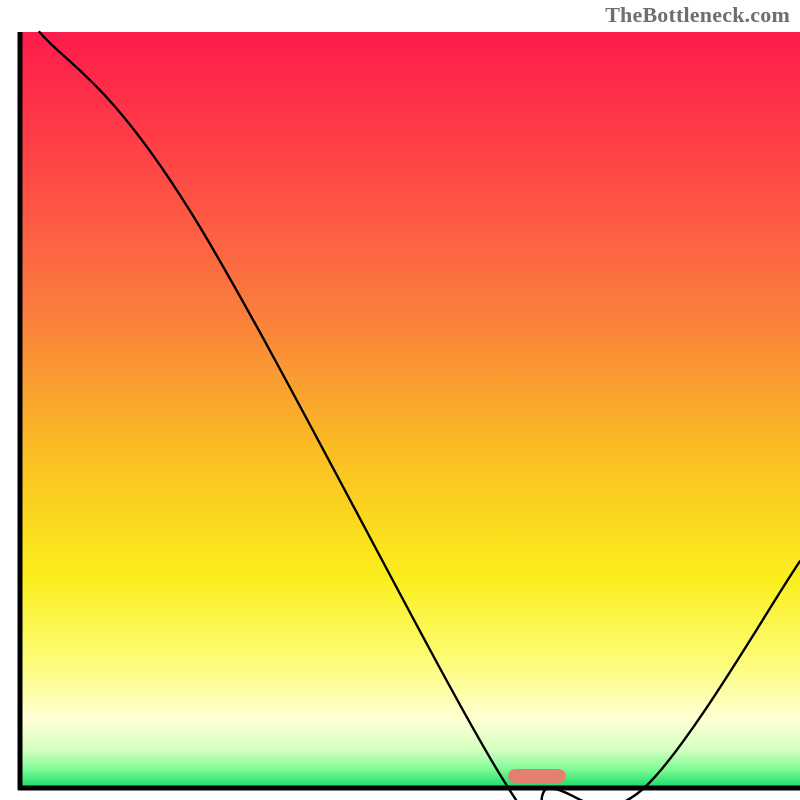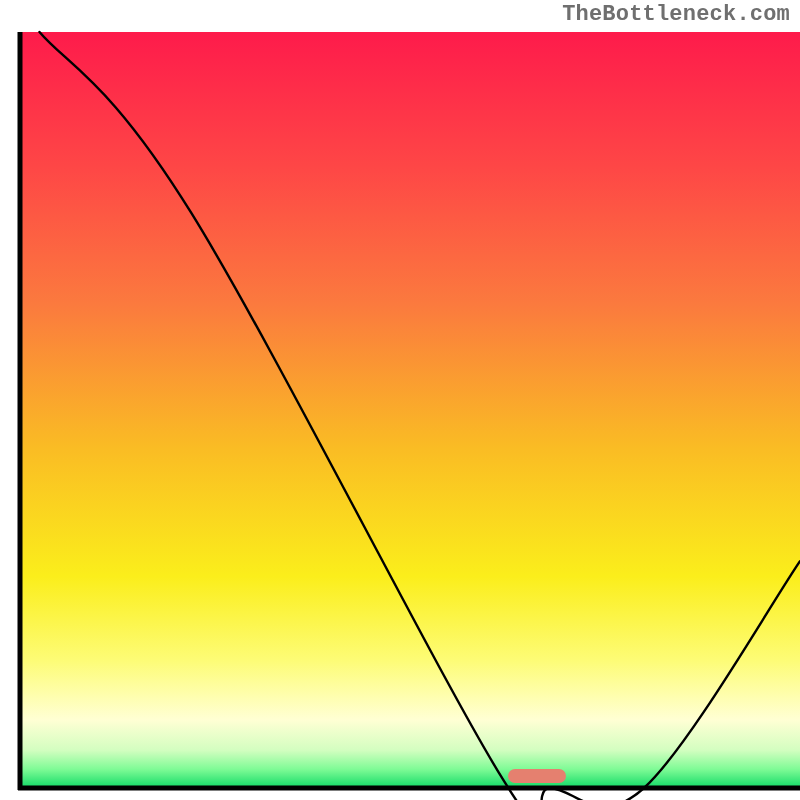--- a/index.html
+++ b/index.html
@@ -19,21 +19,21 @@
     position: absolute;
     left: 0; top: 0;
     width: 800px;
     height: 800px;
     display: block;
   }
   .watermark {
     position: absolute;
     top: 2px;
     right: 10px;
-    font-family: Liberation Mono, monospace;
+    font-family: Liberation Serif, serif;
     font-size: 22px;
     font-weight: bold;
     color: #6f6f6f;
     letter-spacing: 0.2px;
   }
 </style>
 </head>
 <body>
 
 <div class="wrap">

